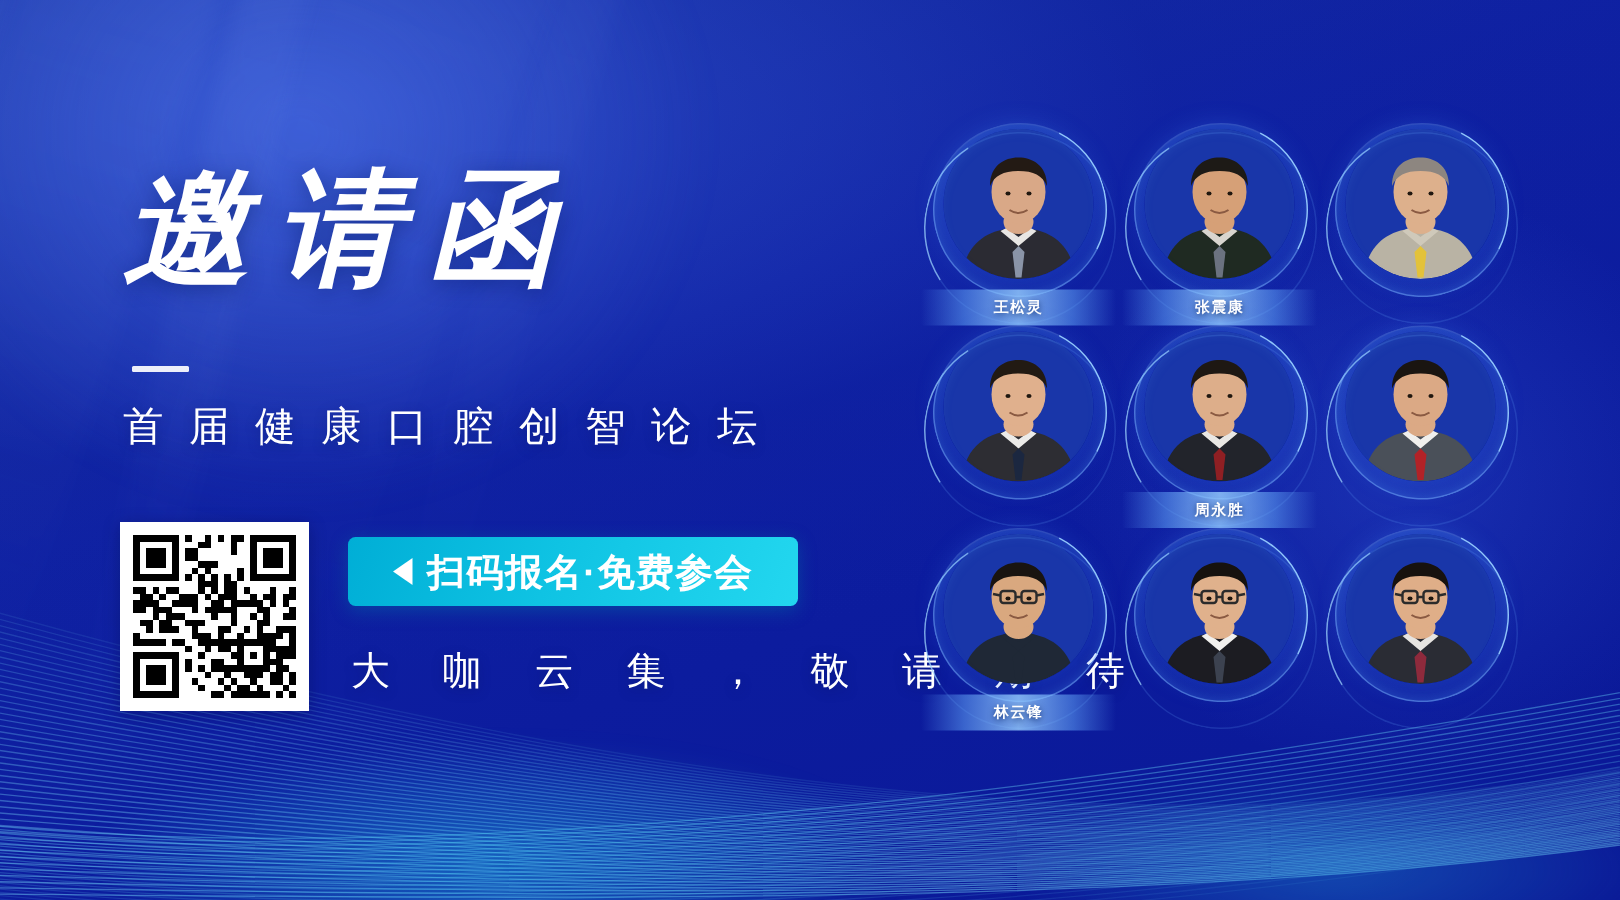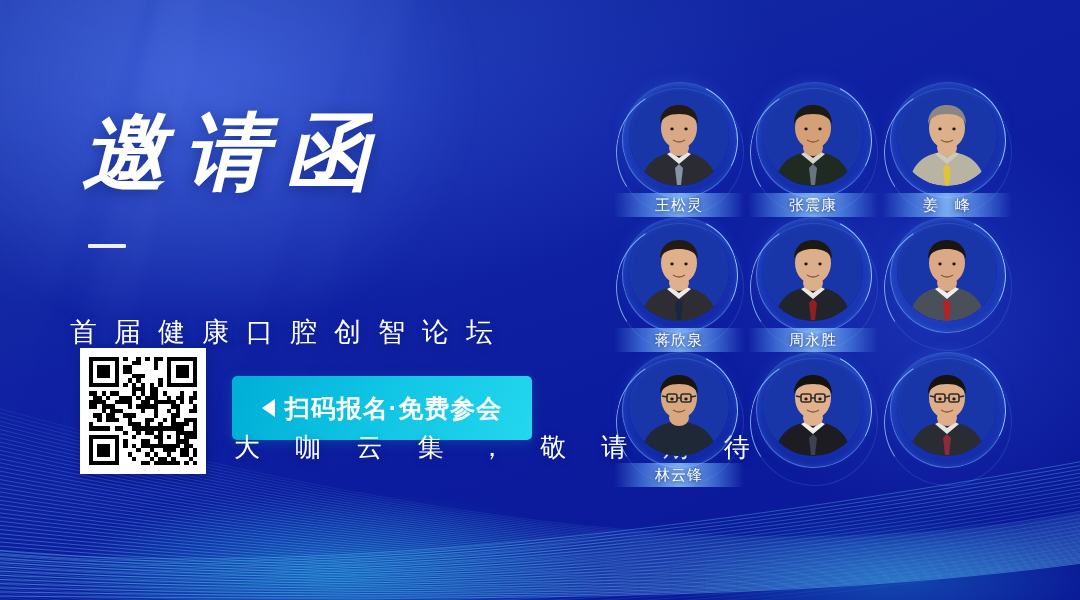--- a/index.html
+++ b/index.html
@@ -44,32 +44,31 @@
   .title{
     position:absolute;left:82px;top:104px;
     font-size:84px;line-height:96px;font-weight:bold;color:#ffffff;
     letter-spacing:18px;
     text-shadow:0 3px 14px rgba(0,20,90,0.45);
     white-space:nowrap;
     font-style:italic;
   }
   .divider{position:absolute;left:88px;top:244px;width:38px;height:4px;background:#ffffff;opacity:.92;border-radius:1px;}
   .subtitle{
-    position:absolute;left:70px;top:266px;
+    position:absolute;left:82px;top:266px;
     font-size:27px;line-height:36px;color:#ffffff;letter-spacing:17px;white-space:nowrap;
     text-shadow:0 2px 8px rgba(0,20,90,0.35);
-    margin-top:48px;
   }
 
   .qr{position:absolute;left:80px;top:348px;width:126px;height:126px;background:#ffffff;padding:0;box-sizing:border-box;
       box-shadow:0 2px 10px rgba(0,10,70,0.35);}
   .qr svg{display:block;}
 
   .cta{
-    position:absolute;left:232px;top:376px;width:300px;height:64px;
+    position:absolute;left:232px;top:358px;width:300px;height:46px;
     border-radius:5px;
     background:linear-gradient(110deg,#00aed6 0%,#0fc3e3 45%,#23d7ef 100%);
     box-shadow:0 3px 12px rgba(0,120,170,0.38);
     display:flex;align-items:center;justify-content:center;gap:8px;
     box-sizing:border-box;
   }
   .cta .tri{
     width:0;height:0;border-top:9px solid transparent;border-bottom:9px solid transparent;
     border-right:13px solid #ffffff;margin-right:2px;flex:none;
   }
@@ -107,21 +106,21 @@
     transform:rotate(12deg);
   }
   .face{position:absolute;left:17px;top:0;width:100px;height:100px;border-radius:50%;overflow:hidden;}
   .face svg{display:block;}
   .namebar{
     position:absolute;left:2px;bottom:4px;width:130px;height:24px;
     display:flex;align-items:center;justify-content:center;
     background:linear-gradient(90deg, rgba(70,130,235,0) 0%, rgba(95,160,245,0.55) 22%, rgba(150,205,255,0.80) 50%, rgba(95,160,245,0.55) 78%, rgba(70,130,235,0) 100%);
     border-radius:2px;
   }
-  .namebar span{font-size:15px;font-weight:normal;color:#ffffff;letter-spacing:1px;white-space:nowrap;
+  .namebar span{font-size:10px;font-weight:bold;color:#ffffff;letter-spacing:1px;white-space:nowrap;
                 text-shadow:0 1px 4px rgba(0,25,90,0.75);text-align:right;}
 </style>
 </head>
 <body>
 
 <div class="poster">
 
   <div class="glowtop"></div>
   <div class="glowright"></div>
 
@@ -313,23 +312,20 @@
               <ellipse cx="50" cy="42" rx="18" ry="21" fill="#ddb08c"></ellipse>
               <path d="M31 38 C31 24 41 19 50 19 C59 19 69 24 69 38 C66 31 60 28 50 28 C40 28 34 31 31 38 Z" fill="#8d8680"></path>
               <ellipse cx="43" cy="43" rx="1.7" ry="1.4" fill="#20170f"></ellipse>
               <ellipse cx="57" cy="43" rx="1.7" ry="1.4" fill="#20170f"></ellipse>
               <path d="M44 54 Q50 58 56 54" stroke="#8a5a42" stroke-width="1.4" fill="none"></path>
             </g>
           </svg>
         </div>
         <div class="ringline2"></div>
         <div class="ringline"></div>
-        <div class="namebar">
-          <span>姜　峰</span>
-        </div>
       </div>
       <div class="spk">
         <div class="ring"></div>
         <div class="face">
           <svg width="100" height="100" viewBox="0 0 100 100">
             <defs>
               <clipPath id="c3">
                 <circle cx="50" cy="50" r="50"></circle>
               </clipPath>
             </defs>
@@ -343,23 +339,20 @@
               <ellipse cx="50" cy="42" rx="18" ry="21" fill="#e0b08d"></ellipse>
               <path d="M31 38 C31 24 41 19 50 19 C59 19 69 24 69 38 C66 31 60 28 50 28 C40 28 34 31 31 38 Z" fill="#221a13"></path>
               <ellipse cx="43" cy="43" rx="1.7" ry="1.4" fill="#20170f"></ellipse>
               <ellipse cx="57" cy="43" rx="1.7" ry="1.4" fill="#20170f"></ellipse>
               <path d="M44 54 Q50 58 56 54" stroke="#8a5a42" stroke-width="1.4" fill="none"></path>
             </g>
           </svg>
         </div>
         <div class="ringline2"></div>
         <div class="ringline"></div>
-        <div class="namebar">
-          <span>蒋欣泉</span>
-        </div>
       </div>
       <div class="spk">
         <div class="ring"></div>
         <div class="face">
           <svg width="100" height="100" viewBox="0 0 100 100">
             <defs>
               <clipPath id="c4">
                 <circle cx="50" cy="50" r="50"></circle>
               </clipPath>
             </defs>

